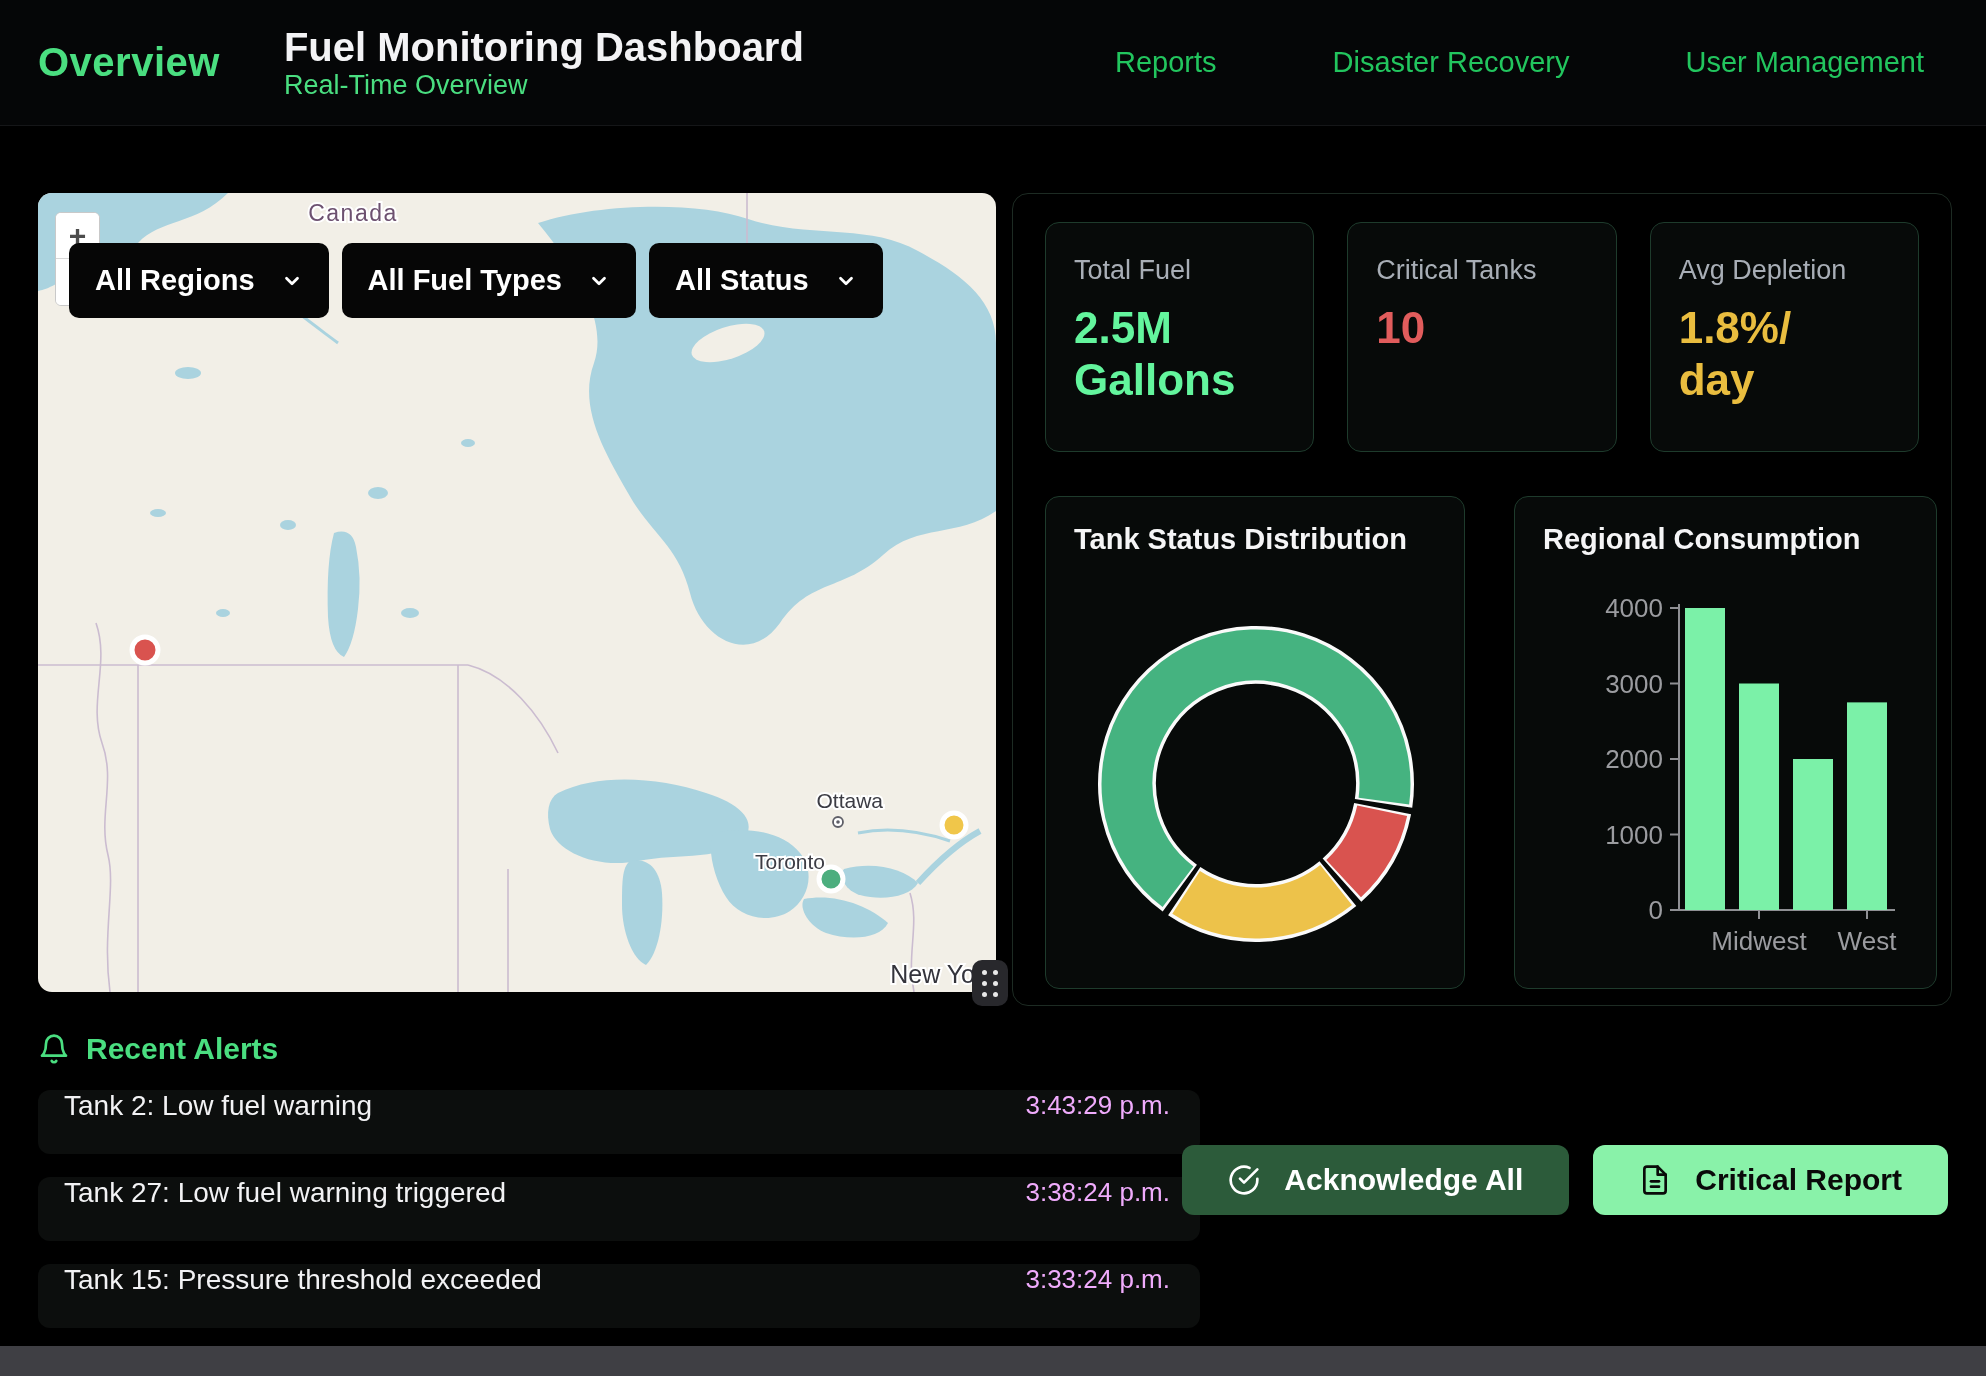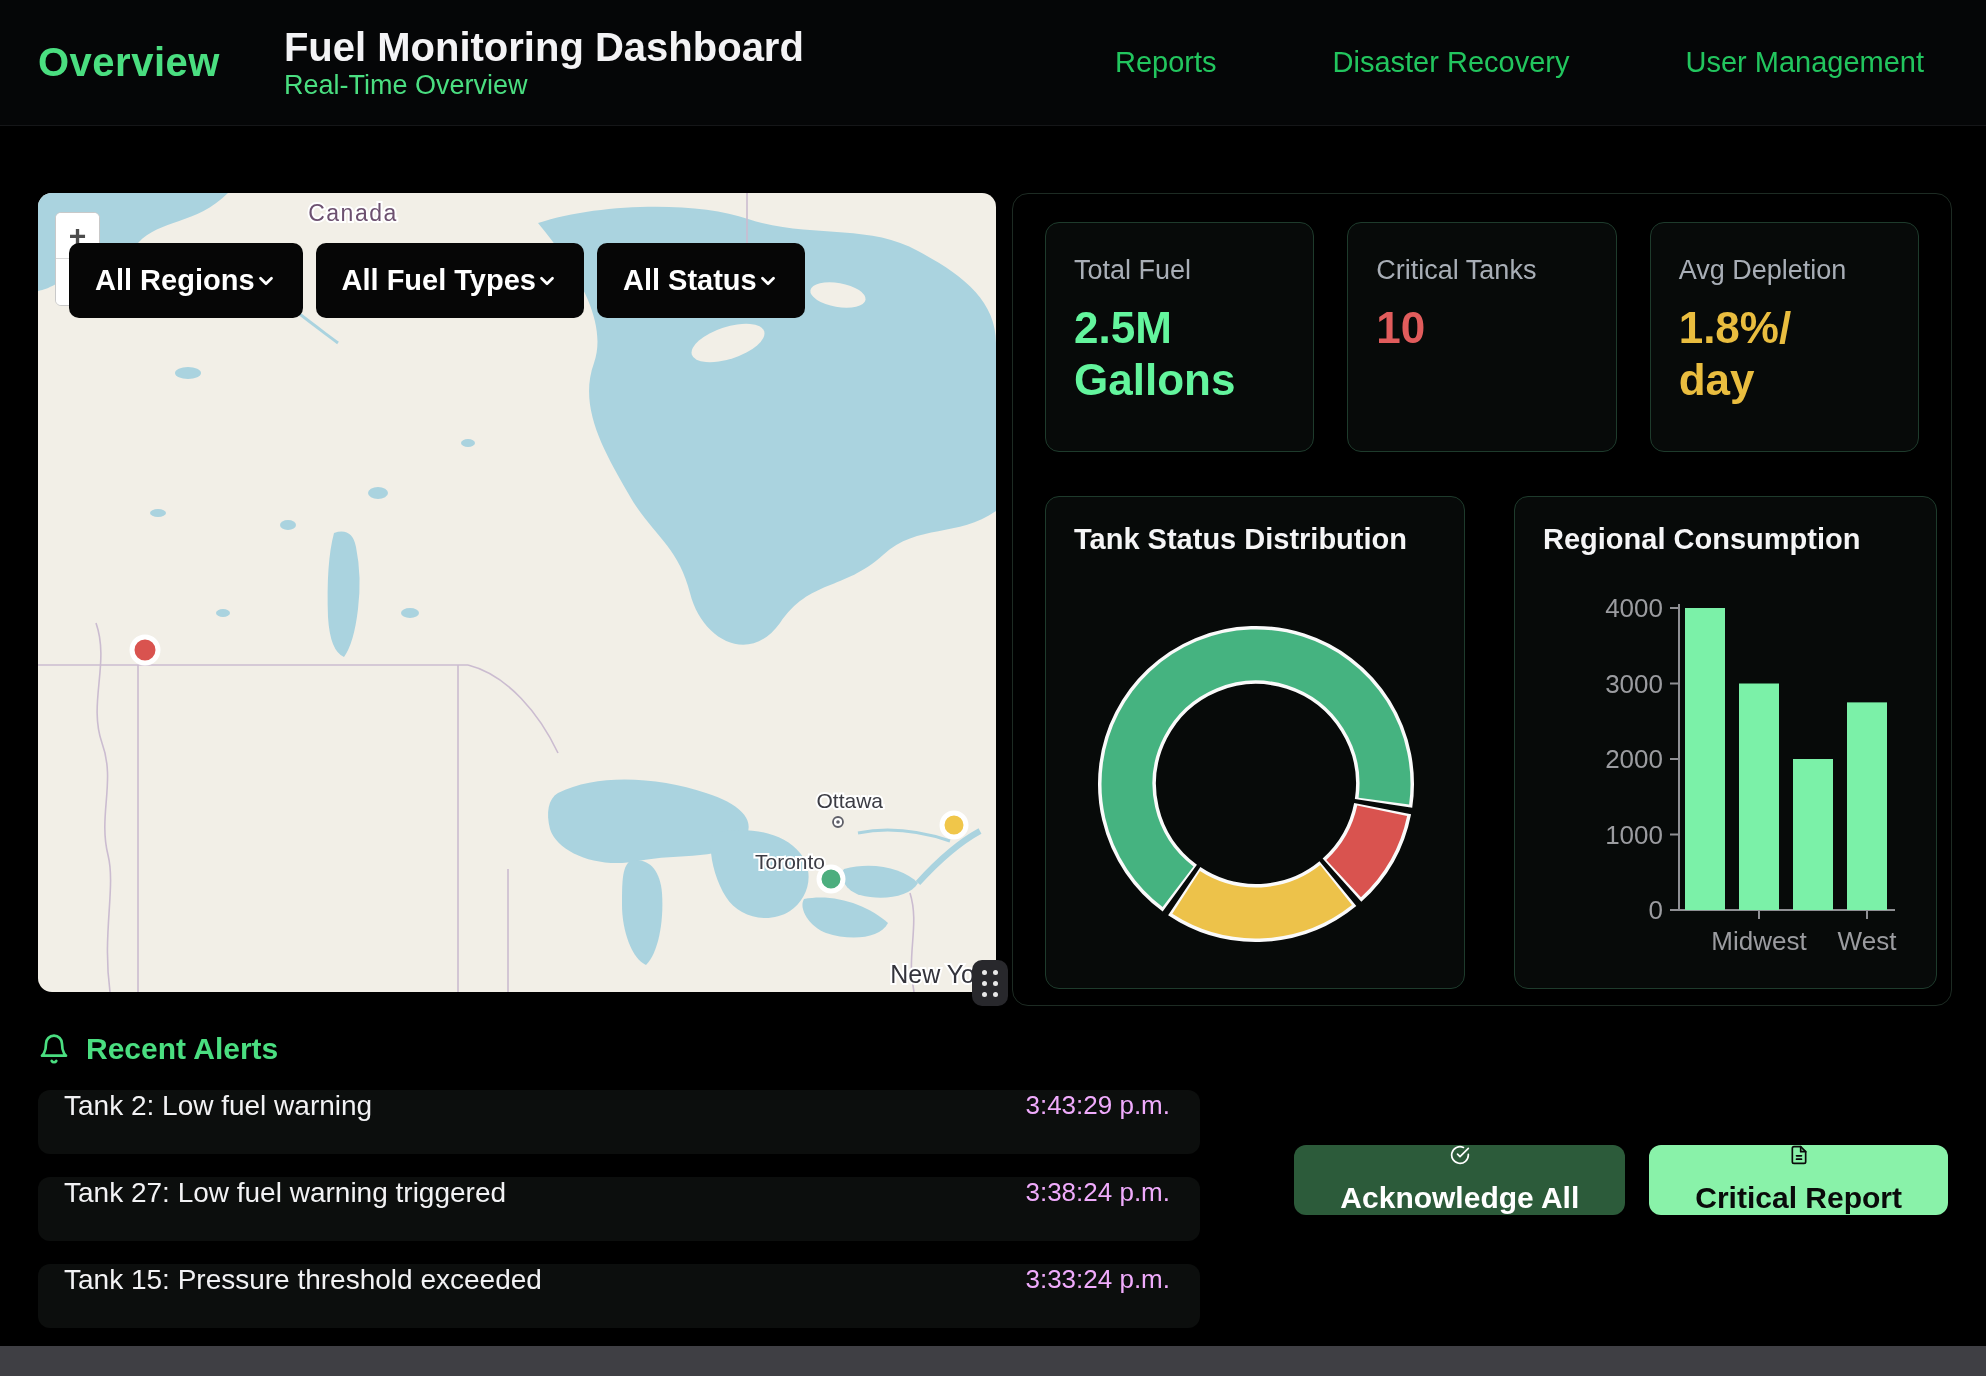--- a/index.html
+++ b/index.html
@@ -24,21 +24,21 @@
   .map-panel { position:relative; width:958px; height:799px; border-radius:14px;
                overflow:visible; flex:none; }
   .map-clip { position:absolute; inset:0; border-radius:14px; overflow:hidden; background:#f2efe7; }
   .map-clip svg { display:block; }
   .zoomctl { position:absolute; left:17px; top:19px; width:45px; background:#fff;
              border:1px solid #c9c9c9; border-radius:6px; overflow:hidden; z-index:2; }
   .zoomctl button { display:block; width:100%; height:46px; background:#fff; border:none;
                     font-size:30px; font-weight:700; color:#4c4c4c; cursor:pointer; }
   .zoomctl button:first-child { border-bottom:1px solid #d8d8d8; }
   .filters { position:absolute; left:31px; top:50px; display:flex; gap:13px; z-index:3; }
-  .filter { display:flex; align-items:center; background:#060606; color:#fff;
+  .filter { display:flex; align-items:center; gap:26px; background:#060606; color:#fff;
             border-radius:10px; height:75px; padding:0 26px; font-size:29px; font-weight:700;
             cursor:pointer; white-space:nowrap; }
   .filter svg { width:22px; height:22px; }
   .drag-handle { position:absolute; right:-12px; bottom:-14px; width:36px; height:46px;
                  background:#28282c; border-radius:10px; display:grid;
                  grid-template-columns:repeat(2,5px); grid-template-rows:repeat(3,5px);
                  gap:6px; place-content:center; z-index:4; cursor:grab; }
   .drag-handle i { width:5px; height:5px; border-radius:50%; background:#e8e8e8; }
 
   
@@ -61,23 +61,23 @@
   .alerts-head { display:flex; align-items:center; gap:16px; }
   .alerts-head svg { width:32px; height:32px; }
   .alerts-title { font-size:30px; font-weight:700; color:#4ade80; }
   .alert-list { margin-top:24px; width:1162px; }
   .alert-row { display:flex; align-items:flex-start; height:64px; background:#0c0e0d;
                border-radius:12px; margin-bottom:23px; padding:0 30px 0 26px; }
   .alert-msg { font-size:28px; color:#f2f2f4; }
   .alert-time { margin-left:auto; font-size:26px; color:#f0abfc; }
 
   .actions { position:absolute; right:0; top:113px; display:flex; gap:24px; }
-  .btn { display:flex; align-items:center; gap:16px; height:70px; border:none;
+  .btn { display:flex; align-items:center; gap:24px; height:70px; border:none;
          border-radius:12px; padding:0 46px; font-family:inherit; font-size:30px;
-         font-weight:700; cursor:pointer;flex-direction:column; }
+         font-weight:700; cursor:pointer; }
   .btn svg { width:32px; height:32px; }
   .btn-ack { background:#2c5b3a; color:#fff; }
   .btn-gen { background:#89f2a9; color:#0a0a0a; }
 
   .footer-bar { position:absolute; left:0; bottom:0; width:100%; height:30px;
                 background:#3f3f44; }
 </style>
 </head>
 <body>
 

